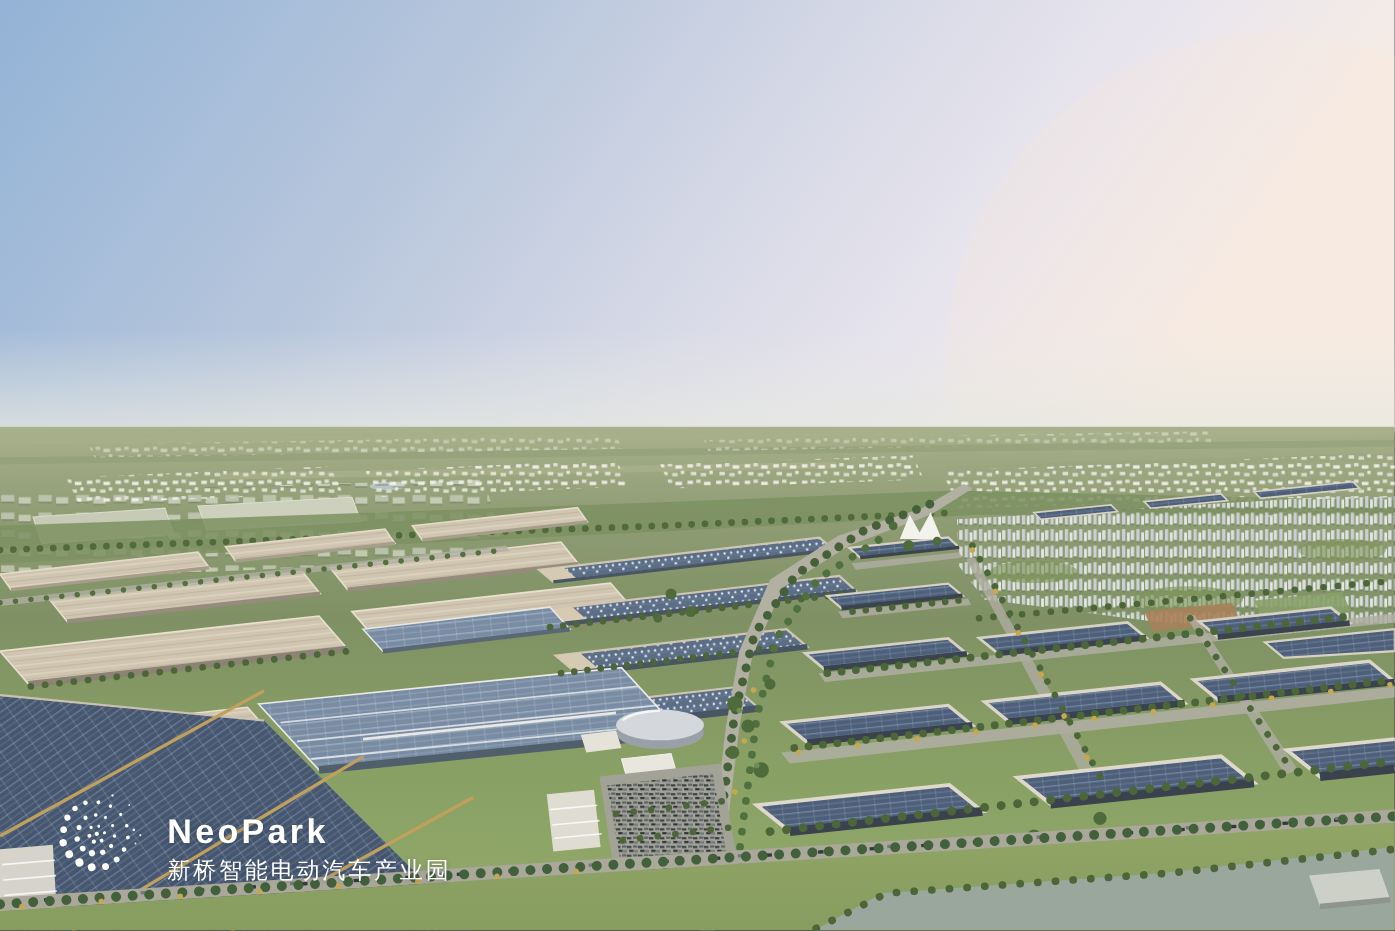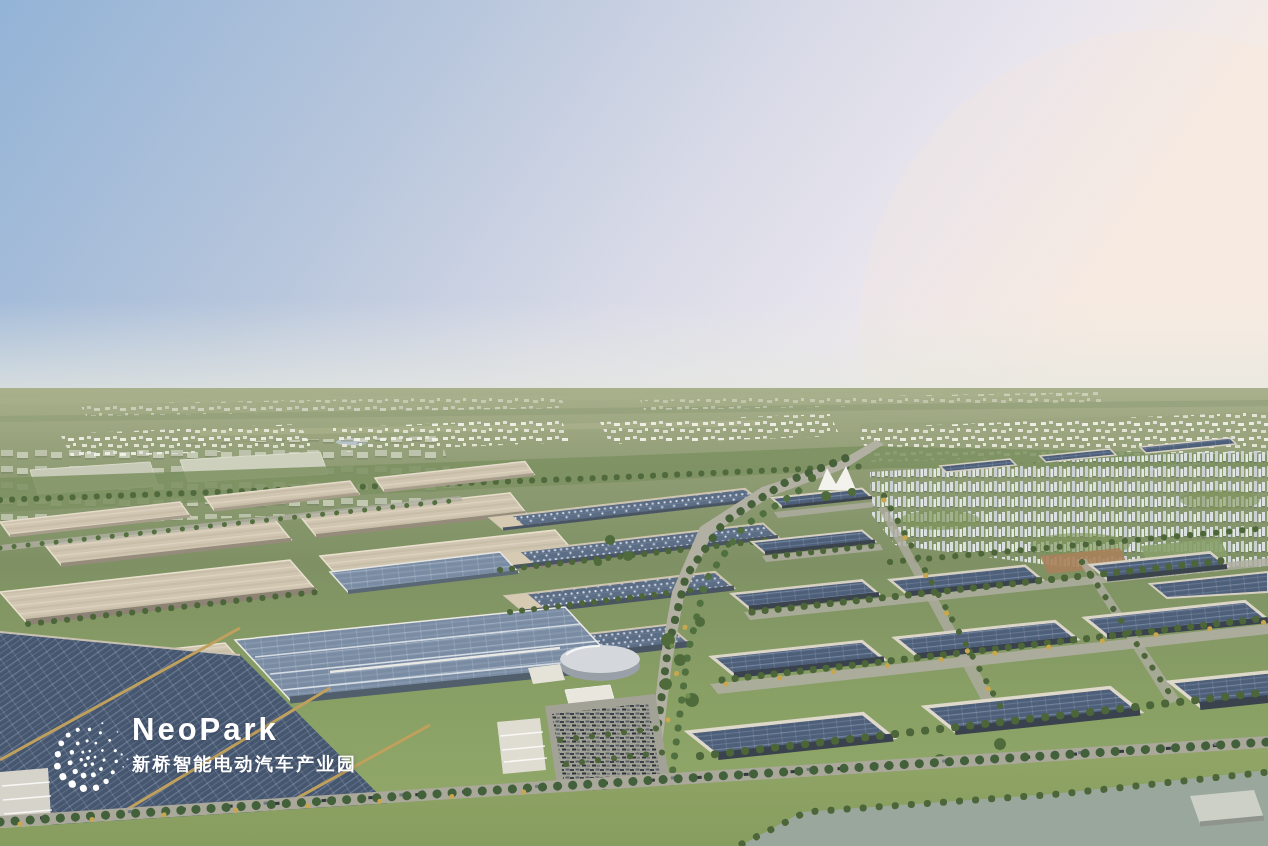--- a/index.html
+++ b/index.html
@@ -1,21 +1,21 @@
 <!DOCTYPE html>
 <html><head>
 <meta charset="utf-8">
 <style>
   html,body{margin:0;padding:0;background:#222;}
   .stage{position:relative;width:1268px;height:846px;overflow:hidden;font-family:"Liberation Sans",sans-serif;}
   .stage svg.scene{position:absolute;inset:0;display:block;}
-  .logo{position:absolute;left:44px;top:714px;display:flex;align-items:flex-start;gap:0;color:#fff;}
+  .logo{position:absolute;left:44px;top:714px;display:flex;align-items:flex-end;gap:20px;color:#fff;}
   .logo-mark{width:88px;height:88px;flex:0 0 auto;}
   .logo-name{font-weight:700;font-size:31px;line-height:1;letter-spacing:3px;text-shadow:0 1px 5px rgba(30,40,60,.35);}
-  .logo-sub{font-weight:700;font-size:18px;line-height:1;letter-spacing:2.5px;margin-top:10px;text-shadow:0 1px 5px rgba(30,40,60,.35);}
+  .logo-sub{font-weight:400;font-size:21px;line-height:1;letter-spacing:2.5px;margin-top:10px;text-shadow:0 1px 5px rgba(30,40,60,.35);}
   .trees{fill:none;stroke-linecap:round;}
 </style>
 </head>
 <body>
 
 <div class="stage">
 <svg class="scene" viewBox="0 0 1268 846" width="1268" height="846">
   <defs>
     <linearGradient id="gSky" x1="0" y1="0" x2="1" y2="0.22">
       <stop offset="0" stop-color="#93b3d6"></stop>

